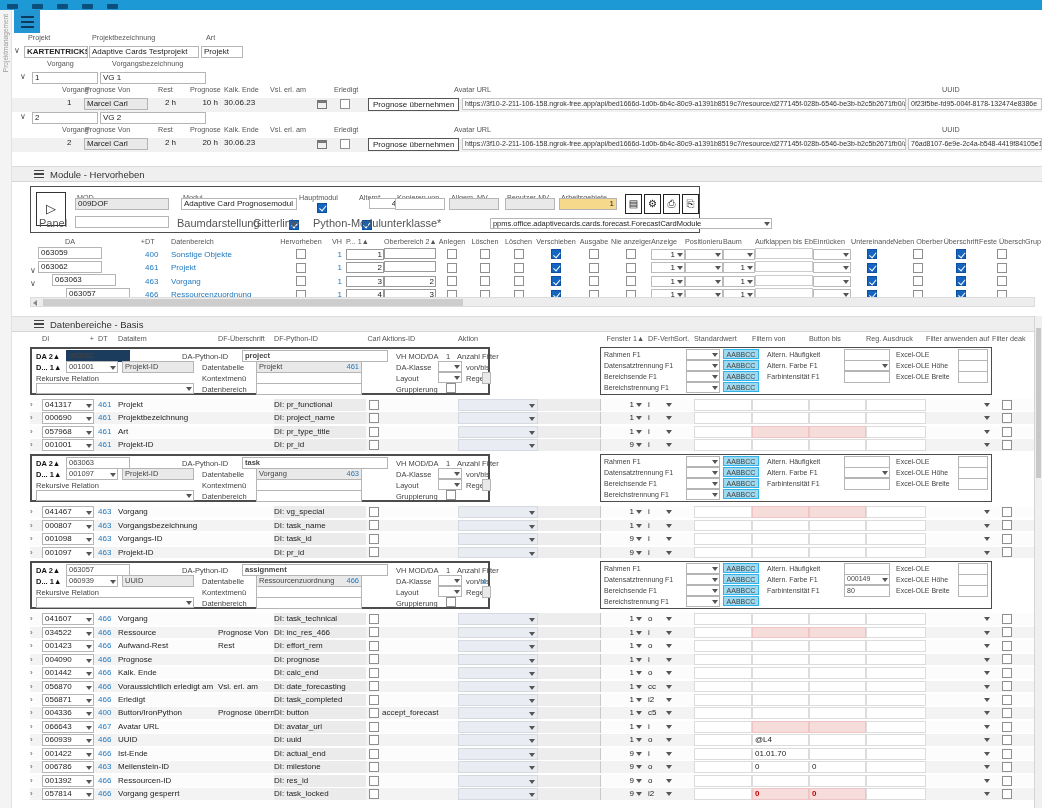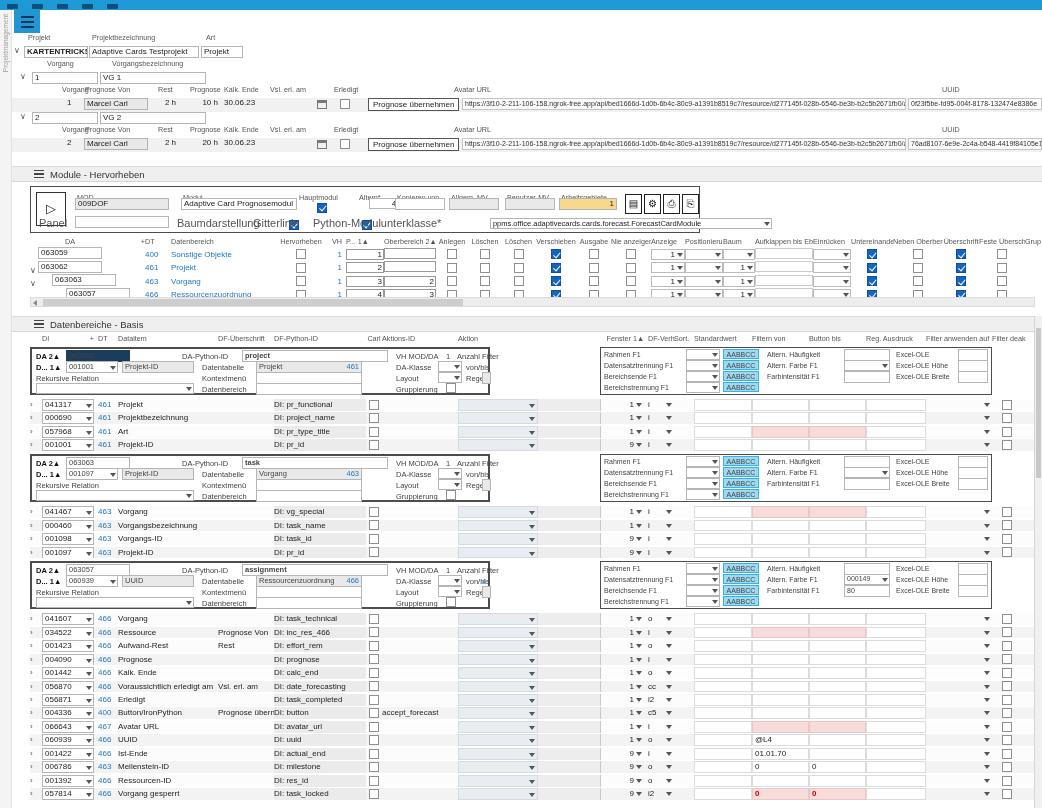--- a/index.html
+++ b/index.html
@@ -671,21 +671,21 @@
               <span class="bc c-fvon box2 pink"></span>
               <span class="bc c-fbis box2 pink"></span>
               <span class="bc c-reg box2"></span>
               <span class="bc c-fanw">
               <b class="ar"></b>
             </span>
               <span class="bc c-deak"><span class="cb"></span></span>
             </div>
           <div class="brow">
               <span class="bc c-exp exp vis">›</span>
-              <span class="bc c-di"><span class="ibox dibox"><i style="font-style:normal">000460</i><b class="ar"></b></span></span>
+              <span class="bc c-di"><span class="ibox dibox"><i style="font-style:normal">000807</i><b class="ar"></b></span></span>
               <span class="bc c-dt blue">463</span>
               <span class="bc c-item">Vorgangsbezeichnung</span>
               <span class="bc c-ueb"></span>
               <span class="bc c-py">DI: task_name</span>
               <span class="bc c-muss"><span class="cb"></span></span>
               <span class="bc c-aktid"></span>
               <span class="bc c-aktion">
               <b class="ar"></b>
             </span>
               <span class="bc c-fill"></span>

